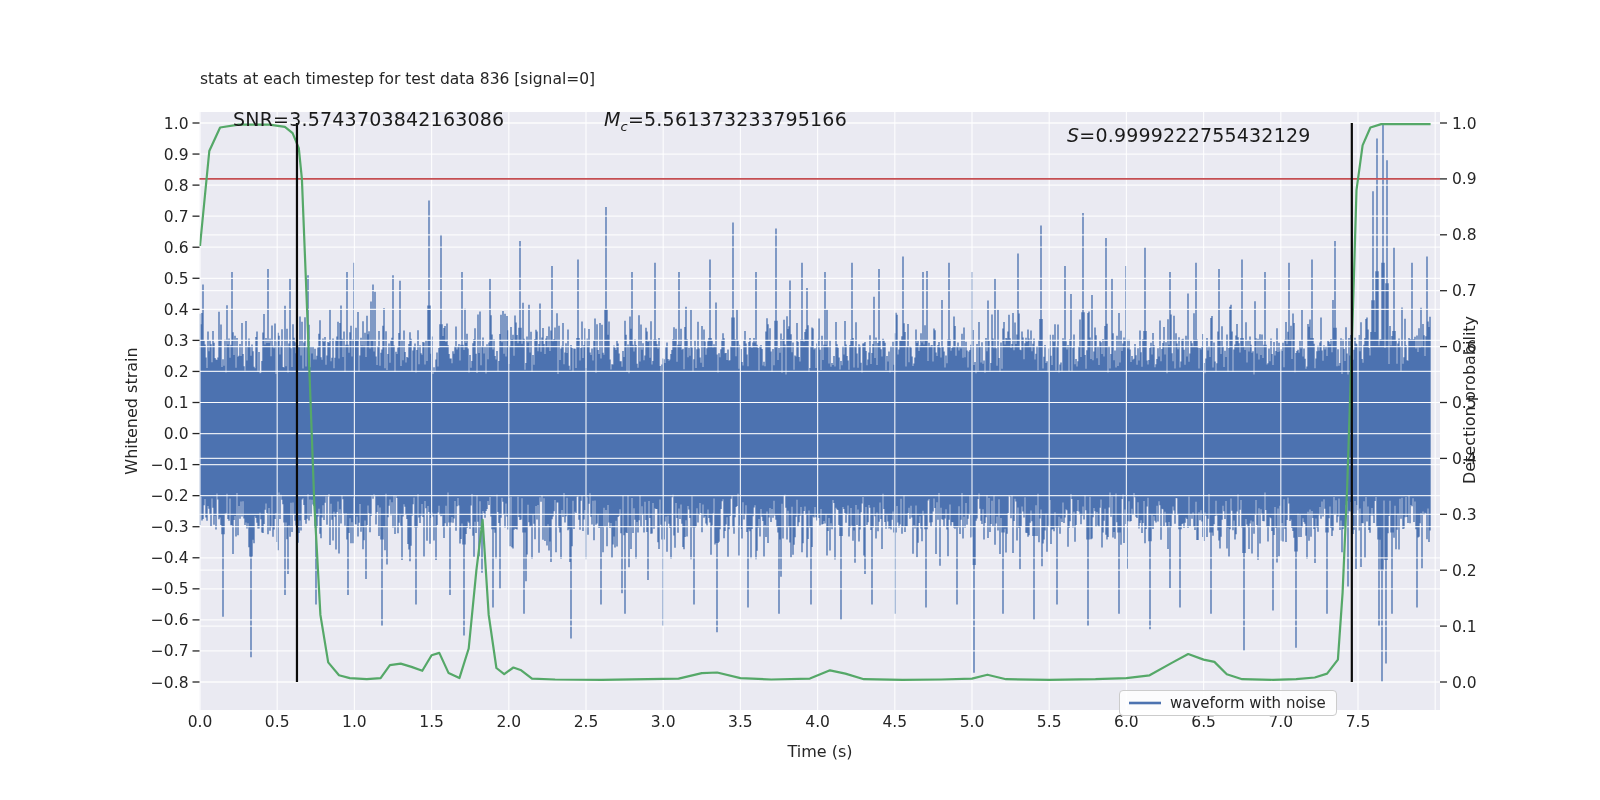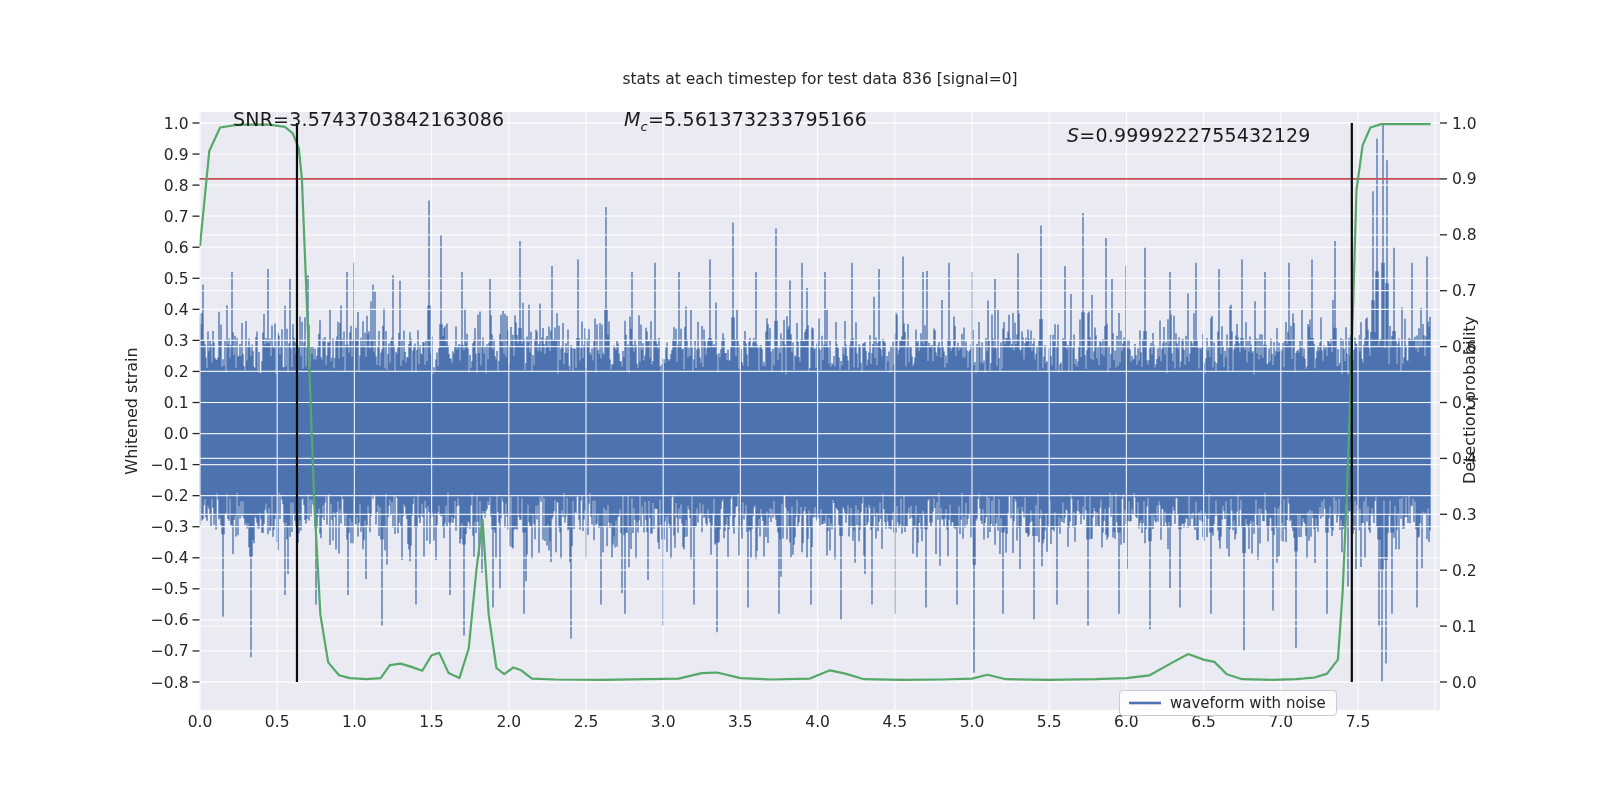--- a/index.html
+++ b/index.html
@@ -3,21 +3,21 @@
 <meta charset="utf-8">
 <style>
   html,body{margin:0;padding:0;}
   body{
     width:1600px;height:800px;background:#ffffff;overflow:hidden;position:relative;
     font-family:"DejaVu Sans","Liberation Sans",sans-serif;
   }
   .fig{position:absolute;inset:0;}
   #plot{position:absolute;left:0;top:0;}
   .title{
-    position:absolute;left:200px;top:70px;width:1240px;text-align:center;
+    position:absolute;left:200px;top:70px;width:1240px;text-align:left;
     font-size:15.5px;color:#262626;
   }
   .stat{
     position:absolute;top:108px;font-size:19px;color:#1a1a1a;white-space:nowrap;letter-spacing:0.2px;text-align:right;
   }
   .stat .it{font-style:italic;}
   .stat sub{font-size:13px;font-style:italic;line-height:0;}
   .xlabel{
     position:absolute;left:200px;top:742px;width:1240px;text-align:center;
     font-size:16px;color:#262626;
@@ -178,27 +178,28 @@
         <text x="1280.8" y="727" text-anchor="middle">7.0</text>
         <text x="1358" y="727" text-anchor="middle">7.5</text>
       </g>
     </svg>
 
   <div class="title">stats at each timestep for test data 836 [signal=0]</div>
 
   <div class="stat" style="left:233px;">
     <span>SNR=3.5743703842163086</span>
   </div>
-  <div class="stat" style="left:604px;margin-left:20px;">
+  <div class="stat" style="left:604px;">
     <span class="it">M</span><sub>c</sub><span>=5.561373233795166</span>
   </div>
   <div class="stat" style="left:1067px;margin-top:16px;">
     <span class="it">S</span><span>=0.9999222755432129</span>
   </div>
 
+  <div class="xlabel">Time (s)</div>
   <div class="ylabel left">Whitened strain</div>
   <div class="ylabel right">Detection probability</div>
 
   <div class="legend">
     <svg width="34" height="6">
       <line x1="1" y1="3" x2="33" y2="3" stroke="#4C72B0" stroke-width="2.6"></line>
     </svg>
     <span class="lab">waveform with noise</span>
   </div>
 </div>

